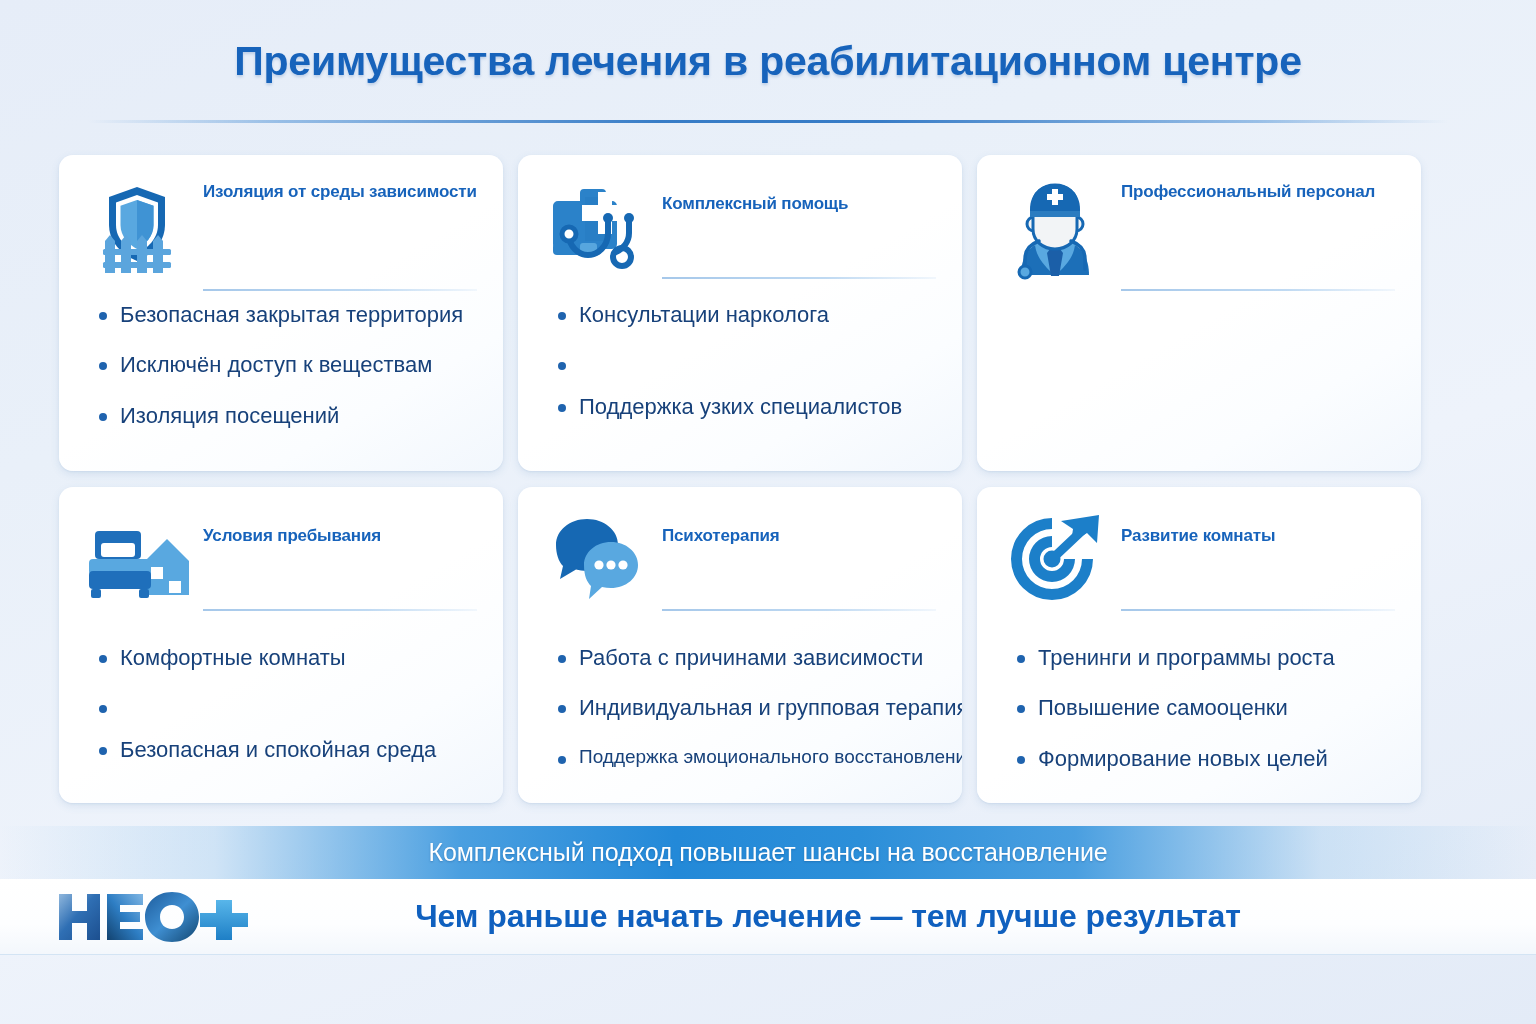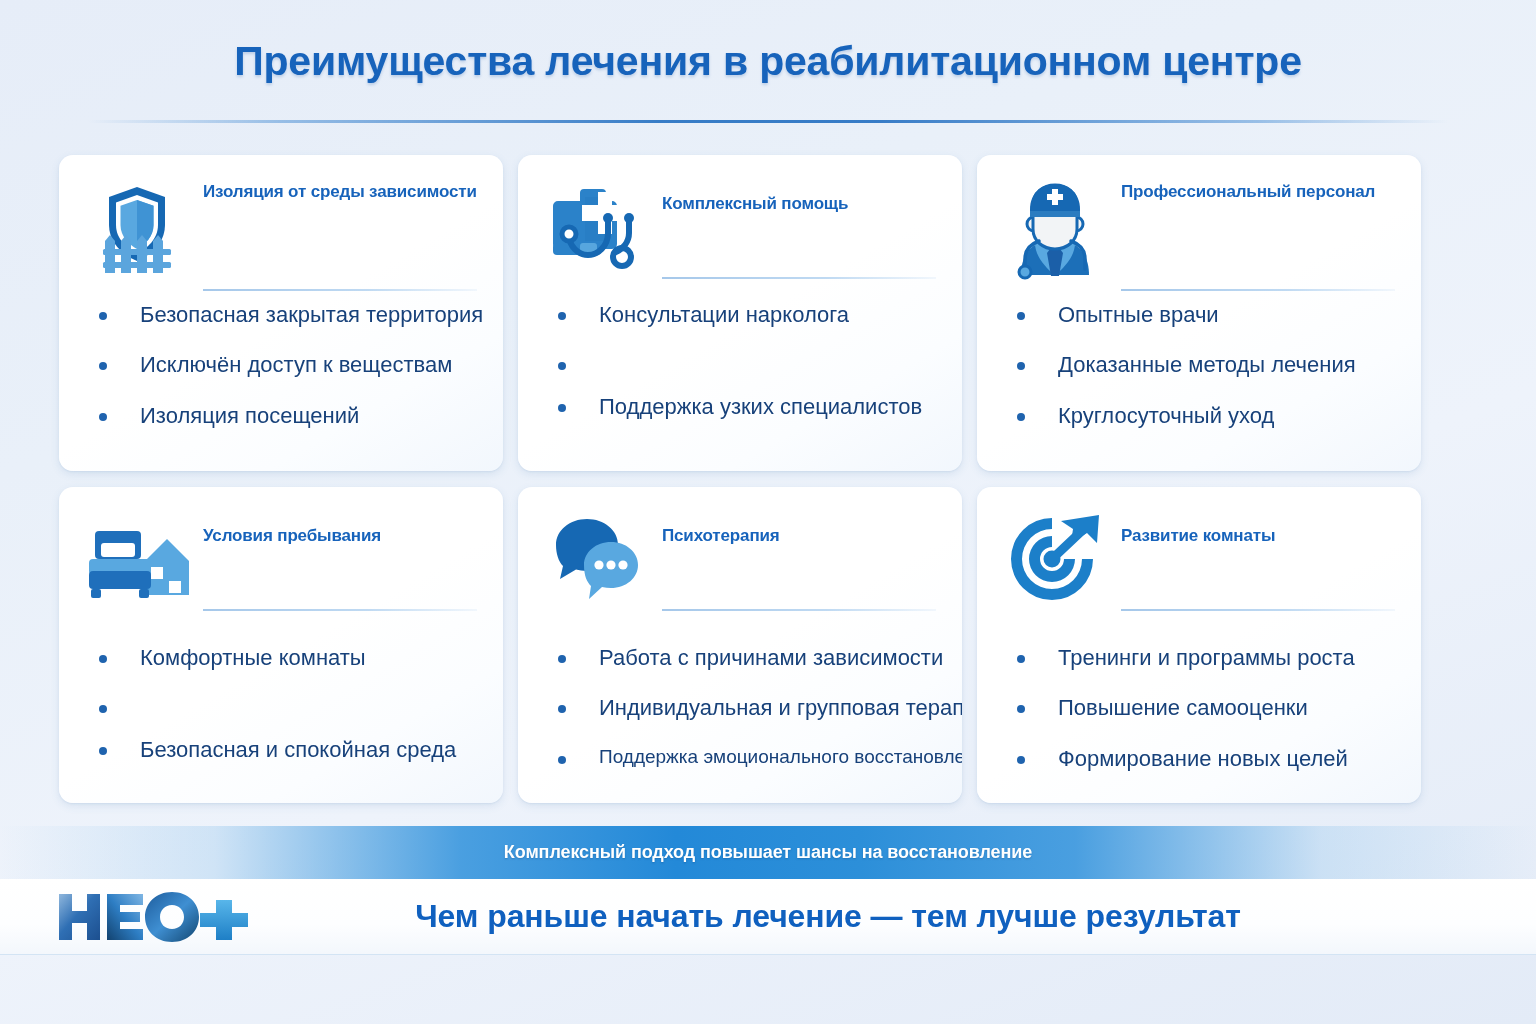--- a/index.html
+++ b/index.html
@@ -137,21 +137,20 @@
     height: 8px;
     border-radius: 50%;
     background: #1f63ae;
     margin-top: 10px;
     margin-right: 13px;
   }
   .bullet-text {
     font-size: 22px;
     color: #17417a;
     white-space: nowrap;
-    margin-left: 20px;
   }
   .bullet-text.small { font-size: 19px; }
 
   
   .grid .card.row2 .bullets { top: 158px; }
 
   
   .footer {
     position: absolute;
     left: 0; right: 0;
@@ -170,22 +169,22 @@
         #2389d8 44%,
         #2c8fd9 56%,
         rgba(60,152,222,0.92) 70%,
         rgba(150,199,237,0.35) 86%,
         rgba(220,233,247,0) 100%);
     display: flex;
     align-items: center;
     justify-content: center;
   }
   .footer-banner-text {
-    font-size: 18px;
-    font-weight: bold;
+    font-size: 25px;
+    font-weight: normal;
     color: #ffffff;
     letter-spacing: -0.1px;
     text-shadow: 0 1px 2px rgba(12,70,130,0.35);
     white-space: nowrap;
   }
   .footer-strip {
     position: absolute;
     left: 0; right: 0;
     top: 53px;
     height: 75px;
@@ -319,34 +318,20 @@
             <path d="M49 12 h6 v5 h5 v6 h-5 v5 h-6 v-5 h-5 v-6 h5 z" fill="#ffffff"></path>
             <g fill="none" stroke="#1668b3" stroke-width="3.5" stroke-linecap="round">
               <path d="M36 64 c-8 3 -14 9 -14 18 v10"></path>
               <path d="M68 64 c8 3 14 9 14 18 v10"></path>
             </g>
             <circle cx="22" cy="95" r="6" fill="#59a8e0" stroke="#1668b3" stroke-width="3"></circle>
           </svg>
         </div>
         <div class="card-title">Профессиональный персонал</div>
         <div class="card-rule low"></div>
-      </div>
-      <div class="bullets">
-        <div class="bullet">
-          <span class="bullet-dot"></span>
-          <span class="bullet-text">Опытные врачи</span>
-        </div>
-        <div class="bullet">
-          <span class="bullet-dot"></span>
-          <span class="bullet-text">Доказанные методы лечения</span>
-        </div>
-        <div class="bullet">
-          <span class="bullet-dot"></span>
-          <span class="bullet-text">Круглосуточный уход</span>
-        </div>
       </div>
     </div>
 
     <div class="card row2">
       <div class="card-head">
         <div class="card-icon">
           <svg viewBox="0 0 104 104" xmlns="http://www.w3.org/2000/svg">
             <path d="M60 52 l22 -22 l22 22 v34 h-44 z" fill="#59a8e0"></path>
             <rect x="66" y="58" width="12" height="12" fill="#ffffff"></rect>
             <rect x="84" y="72" width="12" height="12" fill="#ffffff"></rect>

